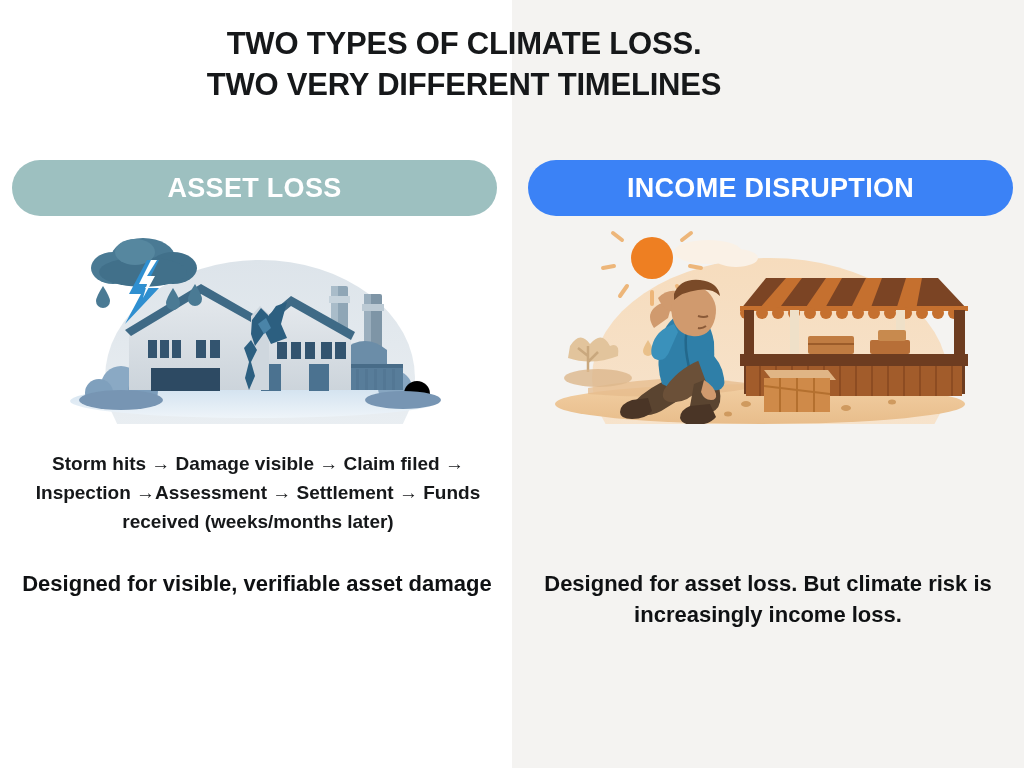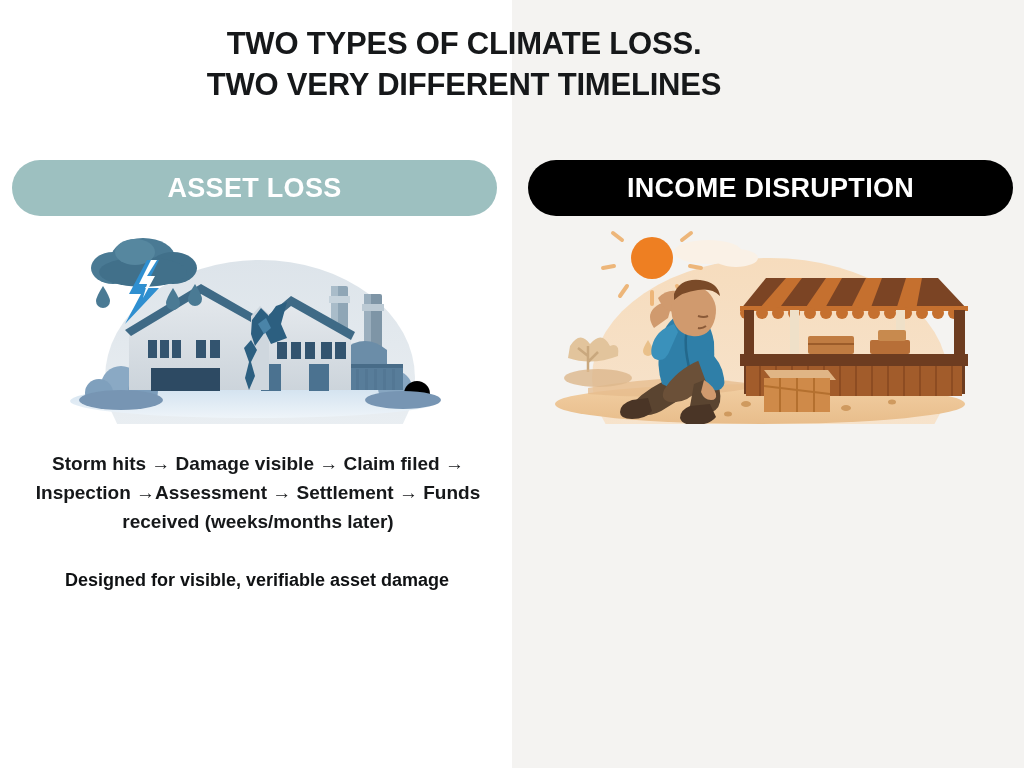--- a/index.html
+++ b/index.html
@@ -70,21 +70,21 @@
     letter-spacing: 0.3px;
   }
   .pill-left {
     left: 12px;
     width: 485px;
     background: #9dc0c0;
   }
   .pill-right {
     left: 16px;
     width: 485px;
-    background: #000000;
+    background: #3b82f6;
   }
 
   .illus {
     position: absolute;
     top: 228px;
   }
   .illus-left { left: 55px; width: 400px; height: 196px; }
   .illus-right { left: 28px; width: 440px; height: 196px; }
   .illus svg { display: block; width: 100%; height: 100%; }
 
@@ -94,21 +94,21 @@
     font-weight: bold;
     line-height: 1.52;
     color: #16181a;
     text-align: center;
   }
   .flow-left { left: 28px; top: 450px; width: 460px; }
   .flow-right { left: 20px; top: 450px; width: 472px; }
 
   .conclusion {
     position: absolute;
-    font-size: 18px;
+    font-size: 22px;
     font-weight: bold;
     line-height: 1.42;
     color: #0f1113;
     text-align: center;
   }
   .concl-left { left: 22px; top: 568px; width: 470px; }
   .concl-right { left: 8px; top: 568px; width: 496px; }
 </style>
 </head>
 <body>
@@ -405,15 +405,16 @@
         <g fill="#cf9a5f">
           <ellipse cx="206" cy="176" rx="5" ry="3"></ellipse>
           <ellipse cx="188" cy="186" rx="4" ry="2.5"></ellipse>
           <ellipse cx="306" cy="180" rx="5" ry="3"></ellipse>
           <ellipse cx="352" cy="174" rx="4" ry="2.5"></ellipse>
         </g>
       </svg>
     </div>
 
 
+    <div class="conclusion concl-right">Designed for asset loss. But climate risk is increasingly income loss.</div>
   </div>
 
 </div>
 
 </body></html>

